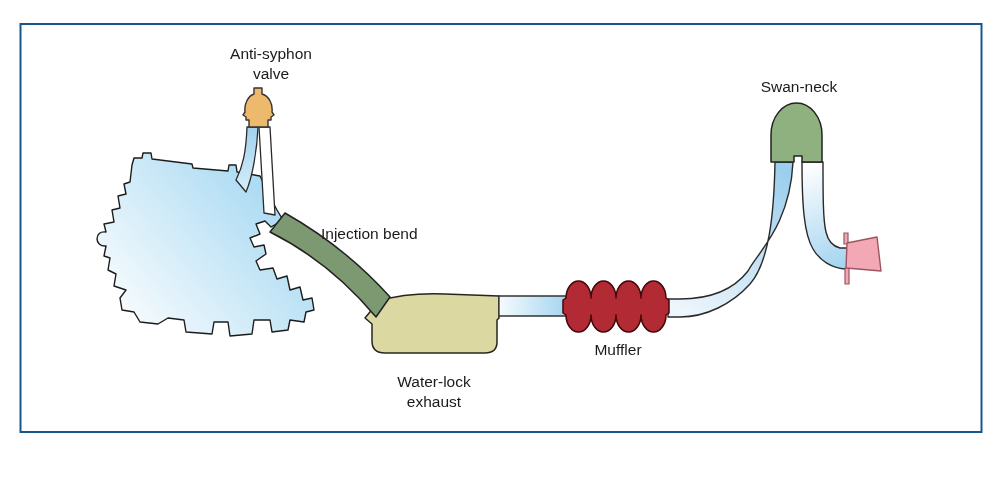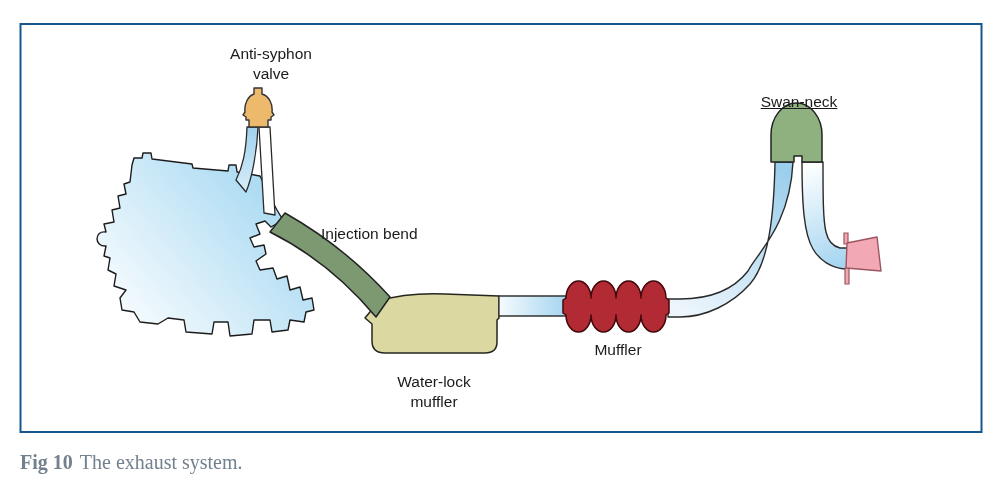--- a/index.html
+++ b/index.html
@@ -99,24 +99,21 @@
              L 249,127 L 249,120 L 246,120 L 246,117 L 243,115 L 245,112
              C 244,104 248,96 254,94 Z" stroke="#333333" stroke-width="1.4" stroke-linejoin="round" fill="#ecb96d"></path>
   </svg>
 
   <div class="lbl" style="left:271px;top:44px;transform:translateX(-50%);">Anti-syphon
 valve</div>
 
   <div class="lbl left" style="left:321px;top:224px;">Injection bend</div>
 
   <div class="lbl" style="left:434px;top:372px;transform:translateX(-50%);">Water-lock
-muffler</div>
+exhaust</div>
 
   <div class="lbl" style="left:618px;top:340px;transform:translateX(-50%);">Muffler</div>
 
-  <div class="lbl" style="left:799px;top:92px;transform:translateX(-50%);text-decoration:underline;">Swan-neck</div>
+  <div class="lbl" style="left:799px;top:77px;transform:translateX(-50%);">Swan-neck</div>
 
 
-  <div id="caption">
-    <span class="fignum">Fig 10</span><span>The exhaust system.</span>
-  </div>
 
 </div>
 
 </body></html>

